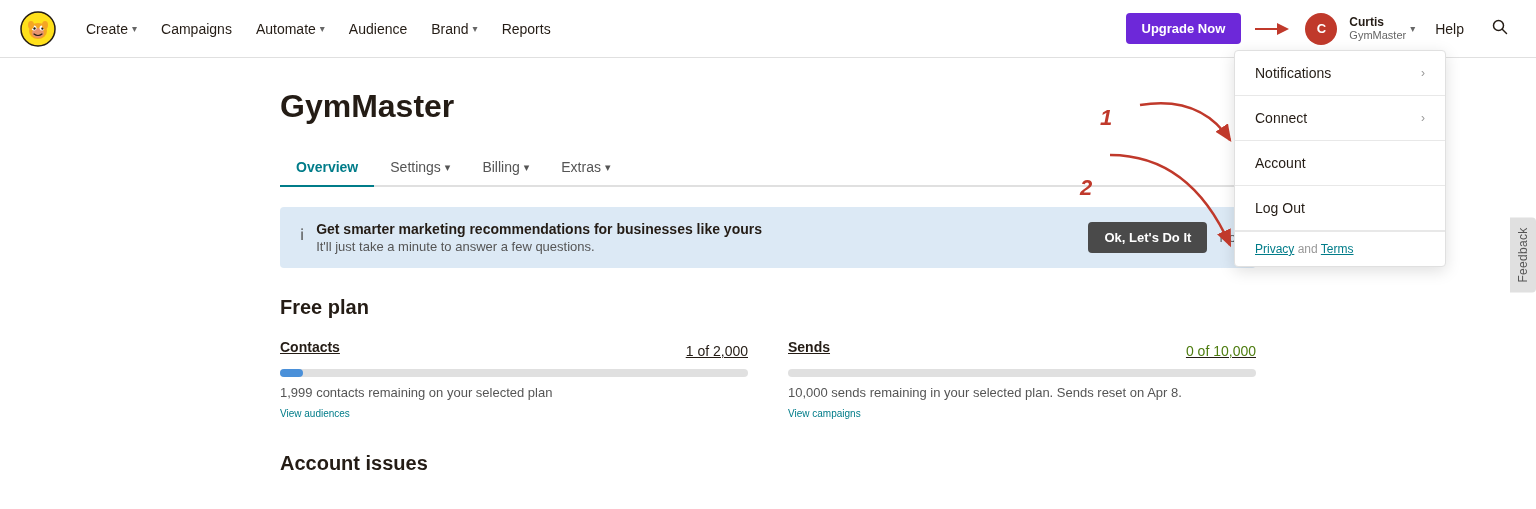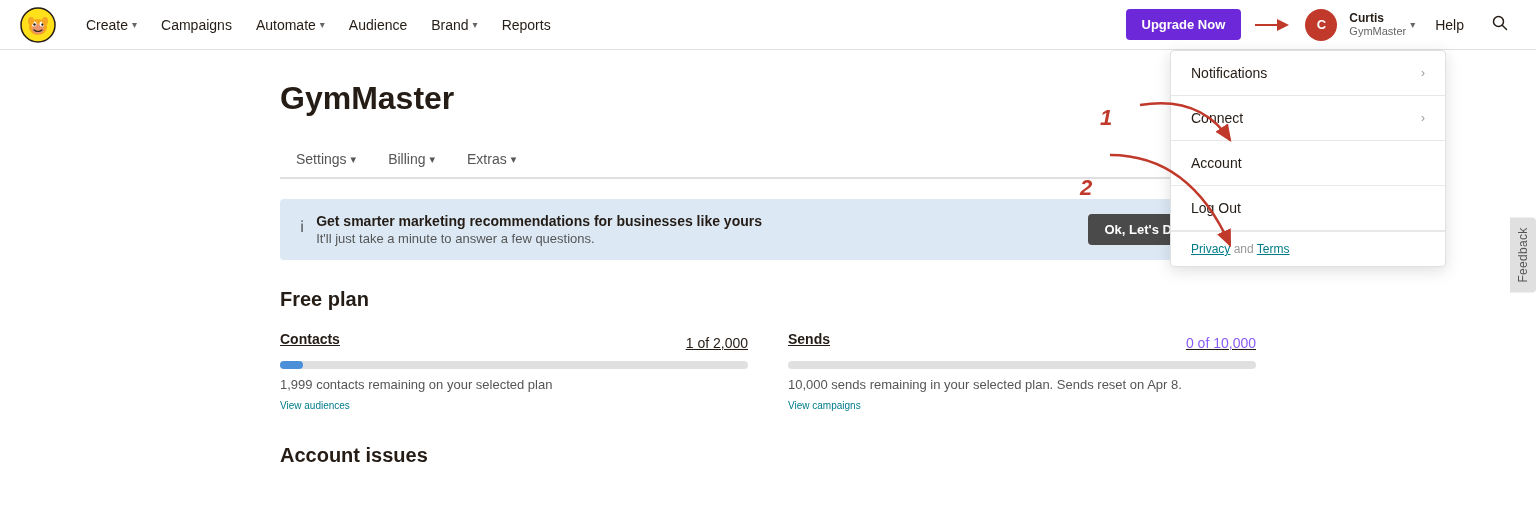--- a/index.html
+++ b/index.html
@@ -1,20 +1,20 @@
 <!DOCTYPE html>
 <html><head>
   <meta charset="utf-8">
   <style>
     * { margin: 0; padding: 0; box-sizing: border-box; }
     body { font-family: -apple-system, BlinkMacSystemFont, 'Helvetica Neue', Arial, sans-serif; background: #fff; font-size: 14px; color: #241c15; overflow-x: hidden; }
 
     
     .top-nav {
-      display: flex; align-items: center; height: 50px;
+      display: flex; align-items: center; height: 58px;
       background: #fff; border-bottom: 1px solid #e0e0e0;
       padding: 0 20px; position: relative; z-index: 100;
     }
     .nav-logo { width: 36px; height: 36px; margin-right: 20px; flex-shrink: 0; }
     .nav-logo svg { width: 36px; height: 36px; }
     .nav-items { display: flex; align-items: center; gap: 4px; flex: 1; }
     .nav-item {
       display: flex; align-items: center; gap: 4px;
       padding: 6px 10px; border-radius: 4px; cursor: pointer;
       font-size: 14px; font-weight: 500; color: #241c15;
@@ -36,21 +36,21 @@
       font-size: 13px; font-weight: 500; cursor: pointer; color: #241c15;
     }
     .help-link { font-size: 14px; color: #241c15; cursor: pointer; padding: 6px 8px; }
     .search-icon-btn { cursor: pointer; padding: 6px 8px; }
 
     
     .dropdown-menu {
       position: absolute; top: 50px; right: 90px;
       background: #fff; border: 1px solid #e0e0e0;
       box-shadow: 0 4px 16px rgba(0,0,0,0.13); border-radius: 4px;
-      width: 276px; z-index: 200;
+      width: 212px; z-index: 200;
     }
     .dropdown-item {
       display: flex; align-items: center; justify-content: space-between;
       padding: 14px 20px; font-size: 14px; color: #241c15;
       border-bottom: 1px solid #e8e8e8; cursor: pointer;
     }
     .dropdown-item:last-child { border-bottom: none; }
     .dropdown-chevron { color: #999; font-size: 12px; }
     .dropdown-footer {
       padding: 10px 20px; font-size: 12px; color: #999;
@@ -237,20 +237,21 @@
         </marker>
       </defs>
       <path d="M50,20 Q130,20 170,110" stroke="#c0392b" stroke-width="2.5" fill="none" marker-end="url(#arrow2)"></path>
     </svg>
   </div>
 
   <main class="main-content">
     <h1 class="page-title">GymMaster</h1>
 
     <div class="sub-tabs">
+      <div class="sub-tab active">Overview</div>
       <div class="sub-tab">
         <span>Settings</span>
         <span style="font-size:11px;">▾</span>
       </div>
       <div class="sub-tab">
         <span>Billing</span>
         <span style="font-size:11px;">▾</span>
       </div>
       <div class="sub-tab">
         <span>Extras</span>
@@ -284,21 +285,21 @@
           <div class="progress-bar-bg">
             <div class="progress-bar-fill fill-blue" style="width:5%;"></div>
           </div>
           <div class="plan-sub">1,999 contacts remaining on your selected plan</div>
           <a class="plan-link">View audiences</a>
         </div>
 
         <div>
           <div class="plan-item-header">
             <span class="plan-item-label">Sends</span>
-            <span style="font-size:14px;color:#8b5cf6;">0 of 10,000</span>
+            <span style="font-size:14px;color:#4d7c0f;">0 of 10,000</span>
           </div>
           <div class="progress-bar-bg">
             <div class="progress-bar-fill fill-teal" style="width:0%;"></div>
           </div>
           <div class="plan-sub">10,000 sends remaining in your selected plan. Sends reset on Apr 8.</div>
           <a class="plan-link">View campaigns</a>
         </div>
       </div>
     </div>
 

